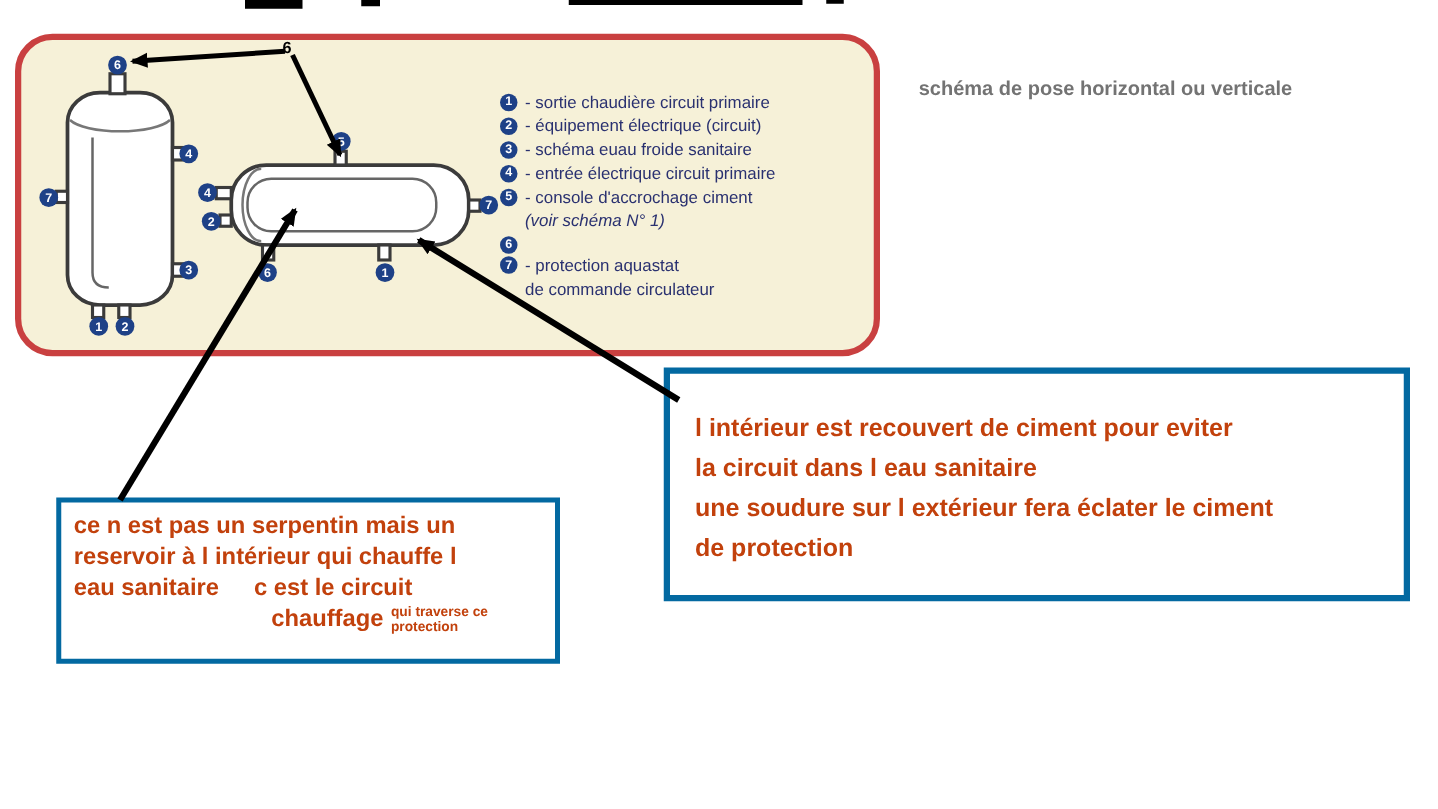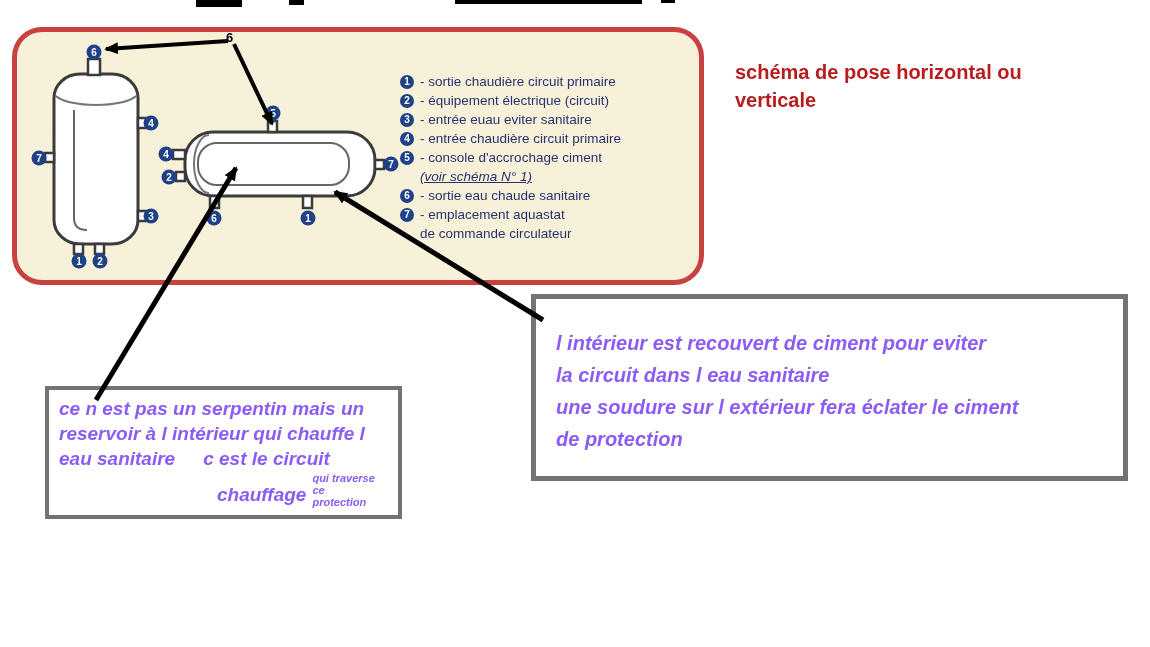--- a/index.html
+++ b/index.html
@@ -20,35 +20,35 @@
 
   
   .legend { position:absolute; left:383px; top:40px; width:300px;
             color:#2a3170; font-size:13.5px; line-height:19px; }
   .legend-item { display:flex; align-items:flex-start; }
   .lbadge { display:inline-flex; width:14px; height:14px; border-radius:50%;
             background:#1e4187; color:#fff; font-size:10px; font-weight:bold;
             align-items:center; justify-content:center; margin-right:6px;
             flex:0 0 14px; margin-top:2.5px; }
   .legend-sub { margin-left:20px; }
-  .italic { font-style:italic;text-decoration:underline; }
+  .italic { font-style:italic; }
 
   
   .pose-title { position:absolute; left:735px; top:58px; width:345px;
-                font-size:20px; font-weight:bold; color:#b91c1c; line-height:28px; }
+                font-size:16px; font-weight:bold; color:#737373; line-height:28px; }
 
   
   .label6 { position:absolute; left:226px; top:30px; font-size:13px; font-weight:bold; color:#000; }
 
   
-  .note { position:absolute; background:#fff; border:4px solid #737373; font-weight:bold; color:#8b5cf6;font-style:italic; }
-  .note-left { left:45px; top:386px; width:357px; height:133px;
+  .note { position:absolute; background:#fff; border:4px solid #0369a1; font-weight:bold; color:#c2410c; }
+  .note-left { left:45px; top:398px; width:403px; height:133px;
                padding:6px 10px 4px 10px; font-size:19px; line-height:25px; }
   .note-left .gap { display:inline-block; width:28px; }
-  .note-left .l4 { margin-left:158px; display:flex; align-items:flex-end; gap:6px; }
+  .note-left .l4 { margin-left:158px; display:flex; align-items:flex-start; gap:6px; }
   .small-note { font-size:11px; line-height:12px; font-weight:bold; transform:translateY(1px); }
   .note-right { left:531px; top:294px; width:597px; height:187px; border-width:5px;
                 padding:28px 18px 10px 20px; font-size:20px; line-height:32px; }
 
   
   .arrows { position:absolute; left:0; top:0; pointer-events:none; }
 </style>
 </head>
 <body>
 
@@ -142,41 +142,40 @@
       <div class="legend-item">
         <span class="lbadge">1</span>
         <span>- sortie chaudière circuit primaire</span>
       </div>
       <div class="legend-item">
         <span class="lbadge">2</span>
         <span>- équipement électrique (circuit)</span>
       </div>
       <div class="legend-item">
         <span class="lbadge">3</span>
-        <span>- entrée euau eviter sanitaire</span>
+        <span>- schéma euau froide sanitaire</span>
       </div>
       <div class="legend-item">
         <span class="lbadge">4</span>
-        <span>- entrée chaudière circuit primaire</span>
+        <span>- entrée électrique circuit primaire</span>
       </div>
       <div>
         <div class="legend-item">
           <span class="lbadge">5</span>
           <span>- console d'accrochage ciment</span>
         </div>
         <div class="legend-sub italic">(voir schéma N° 1)</div>
       </div>
       <div class="legend-item">
         <span class="lbadge">6</span>
-        <span>- sortie eau chaude sanitaire</span>
       </div>
       <div>
         <div class="legend-item">
           <span class="lbadge">7</span>
-          <span>- emplacement aquastat</span>
+          <span>- protection aquastat</span>
         </div>
         <div class="legend-sub">de commande circulateur</div>
       </div>
     </div>
   </div>
 
   <div class="pose-title">schéma de pose horizontal ou verticale</div>
 
   <div class="label6">6</div>
 

